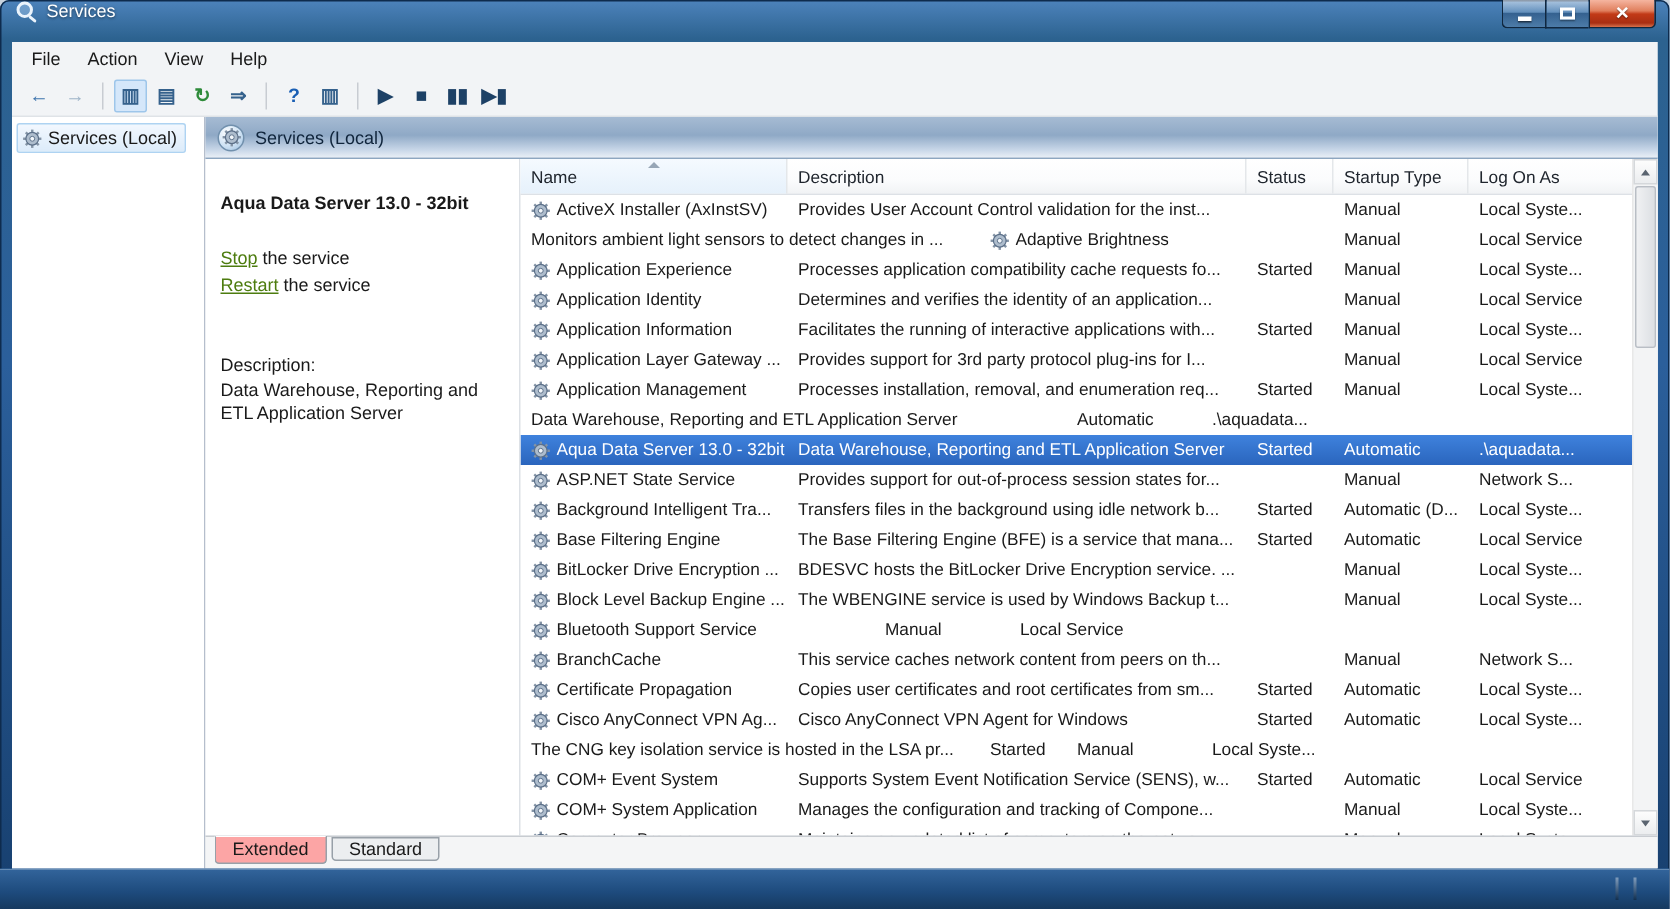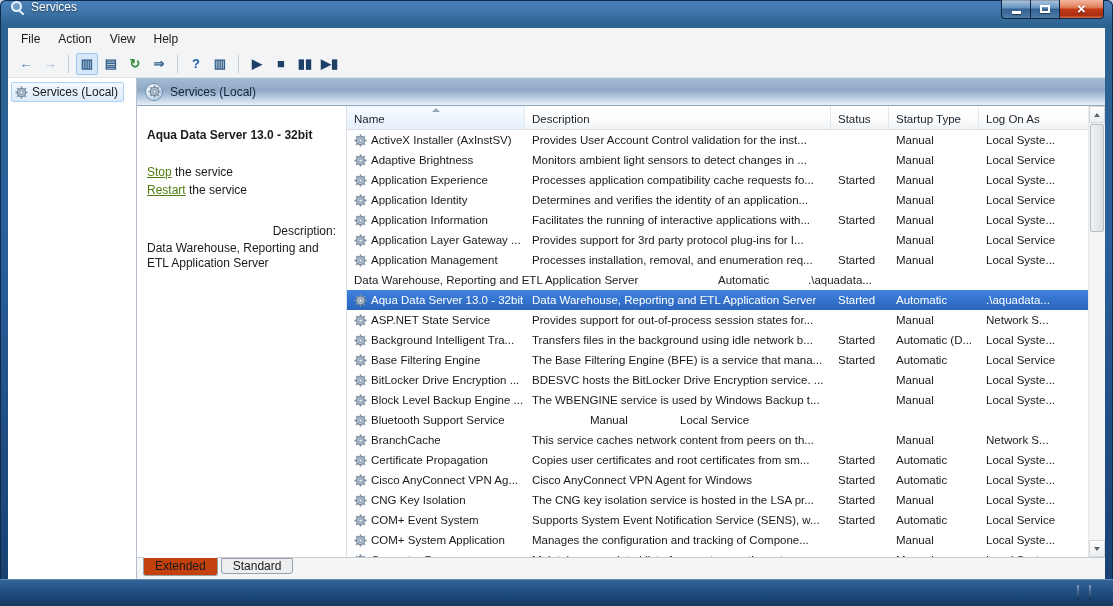--- a/index.html
+++ b/index.html
@@ -42,21 +42,21 @@
   .main-header{height:28px;display:flex;align-items:center;gap:7px;padding-left:8px;color:#10253c;flex:0 0 auto;
     background:linear-gradient(180deg,#a6bbd3 0,#8fa9c6 45%,#c6d5e7 80%,#e9eff6 100%);border-bottom:1px solid #8da6c0;}
   .hdr-icon{width:18px;height:18px;border-radius:50%;border:1px solid #7190ad;display:flex;align-items:center;justify-content:center;
     background:radial-gradient(circle at 35% 30%,#ffffff,#cfe3f5 55%,#9dbedd);}
   .main-body{flex:1;display:flex;min-height:0;background:#fff;}
   
   .detail{width:209px;padding:22px 10px 0 10px;flex:0 0 auto;line-height:15px;}
   .d-title{font-weight:bold;margin-bottom:22px;}
   .d-links div{margin-bottom:3px;}
   .link{color:#4d7c0f;text-decoration:underline;cursor:pointer;}
-  .d-desc-label{margin-top:26px;text-align:right;}
+  .d-desc-label{margin-top:38px;}
   .d-desc{margin-top:2px;}
   
   .list{flex:1;display:flex;min-width:0;border-left:1px solid #dde1e6;font-size:11.5px;}
   .cols{flex:1;display:flex;flex-direction:column;min-width:0;}
   .lheader{height:24px;display:flex;border-bottom:1px solid #dde1e6;flex:0 0 auto;
     background:linear-gradient(180deg,#ffffff,#fbfcfd 60%,#f1f3f5);}
   .hcell{position:relative;display:flex;align-items:flex-end;padding:0 0 4px 7px;border-right:1px solid #e4e7ea;color:#20262e;white-space:nowrap;overflow:hidden;cursor:default;}
   .hcell.sorted{background:linear-gradient(180deg,#f5faff,#e6f1fb);}
   .sort-arrow{position:absolute;top:2px;left:50%;margin-left:-4px;width:0;height:0;
     border-left:4px solid transparent;border-right:4px solid transparent;border-bottom:4px solid #97a6b6;}
@@ -74,21 +74,21 @@
   
   .vscroll{width:17px;background:#f3f4f5;border-left:1px solid #e8e8e8;display:flex;flex-direction:column;flex:0 0 auto;}
   .sb-btn{height:17px;background:linear-gradient(180deg,#fdfdfd,#ebedef);border:1px solid #d5d8db;display:flex;align-items:center;justify-content:center;flex:0 0 auto;}
   .sb-btn.down{margin-top:auto;}
   .tri-up{width:0;height:0;border-left:3px solid transparent;border-right:3px solid transparent;border-bottom:4px solid #5a6470;}
   .tri-down{width:0;height:0;border-left:3px solid transparent;border-right:3px solid transparent;border-top:4px solid #5a6470;}
   .sb-thumb{height:108px;margin:1px;background:linear-gradient(90deg,#f0f1f3,#dcdfe3);border:1px solid #b9bec5;border-radius:2px;}
   
   .tabbar{height:22px;flex:0 0 auto;display:flex;align-items:flex-start;background:#f4f5f6;border-top:1px solid #c8ccd1;padding-left:6px;}
   .tab{padding:0 11px;border:1px solid #98a0a8;border-radius:0 0 3px 3px;background:#eceef0;margin-right:3px;height:16px;line-height:15px;cursor:default;}
-  .tab.active{background:#c2410c;border-top:1px solid #fff;margin-top:-1px;height:19px;line-height:17px;}
+  .tab.active{background:#fca5a5;border-top:1px solid #fff;margin-top:-1px;height:19px;line-height:17px;}
   
   .bottomband{position:absolute;left:0;right:0;bottom:0;height:27px;
     background:linear-gradient(180deg,#33659c,#1d4a7c 60%,#16395f);box-shadow:inset 0 1px 0 rgba(255,255,255,.25);}
   .grip{position:absolute;top:6px;bottom:6px;width:2px;background:linear-gradient(180deg,rgba(255,255,255,.4),rgba(0,0,0,.3));}
   .g1{right:34px;}.g2{right:22px;}
 </style>
 </head>
 <body>
 
 <svg width="0" height="0" style="position:absolute" aria-hidden="true">
@@ -207,27 +207,27 @@
                         <use href="#gear"></use>
                       </svg>
                       <span class="nm">ActiveX Installer (AxInstSV)</span>
                     </div>
                     <div class="cell col-desc">Provides User Account Control validation for the inst...</div>
                     <div class="cell col-status"></div>
                     <div class="cell col-stype">Manual</div>
                     <div class="cell col-logon">Local Syste...</div>
                   </div>
                   <div class="row">
+                    <div class="cell col-desc">Monitors ambient light sensors to detect changes in ...</div>
                     <div class="cell col-name">
                       <svg viewBox="0 0 16 16" class="gear">
                         <use href="#gear"></use>
                       </svg>
                       <span class="nm">Adaptive Brightness</span>
                     </div>
-                    <div class="cell col-desc">Monitors ambient light sensors to detect changes in ...</div>
                     <div class="cell col-status"></div>
                     <div class="cell col-stype">Manual</div>
                     <div class="cell col-logon">Local Service</div>
                   </div>
                   <div class="row">
                     <div class="cell col-name">
                       <svg viewBox="0 0 16 16" class="gear">
                         <use href="#gear"></use>
                       </svg>
                       <span class="nm">Application Experience</span>
@@ -404,26 +404,20 @@
                         <use href="#gear"></use>
                       </svg>
                       <span class="nm">Cisco AnyConnect VPN Ag...</span>
                     </div>
                     <div class="cell col-desc">Cisco AnyConnect VPN Agent for Windows</div>
                     <div class="cell col-status">Started</div>
                     <div class="cell col-stype">Automatic</div>
                     <div class="cell col-logon">Local Syste...</div>
                   </div>
                   <div class="row">
-                    <div class="cell col-name">
-                      <svg viewBox="0 0 16 16" class="gear">
-                        <use href="#gear"></use>
-                      </svg>
-                      <span class="nm">CNG Key Isolation</span>
-                    </div>
                     <div class="cell col-desc">The CNG key isolation service is hosted in the LSA pr...</div>
                     <div class="cell col-status">Started</div>
                     <div class="cell col-stype">Manual</div>
                     <div class="cell col-logon">Local Syste...</div>
                   </div>
                   <div class="row">
                     <div class="cell col-name">
                       <svg viewBox="0 0 16 16" class="gear">
                         <use href="#gear"></use>
                       </svg>

